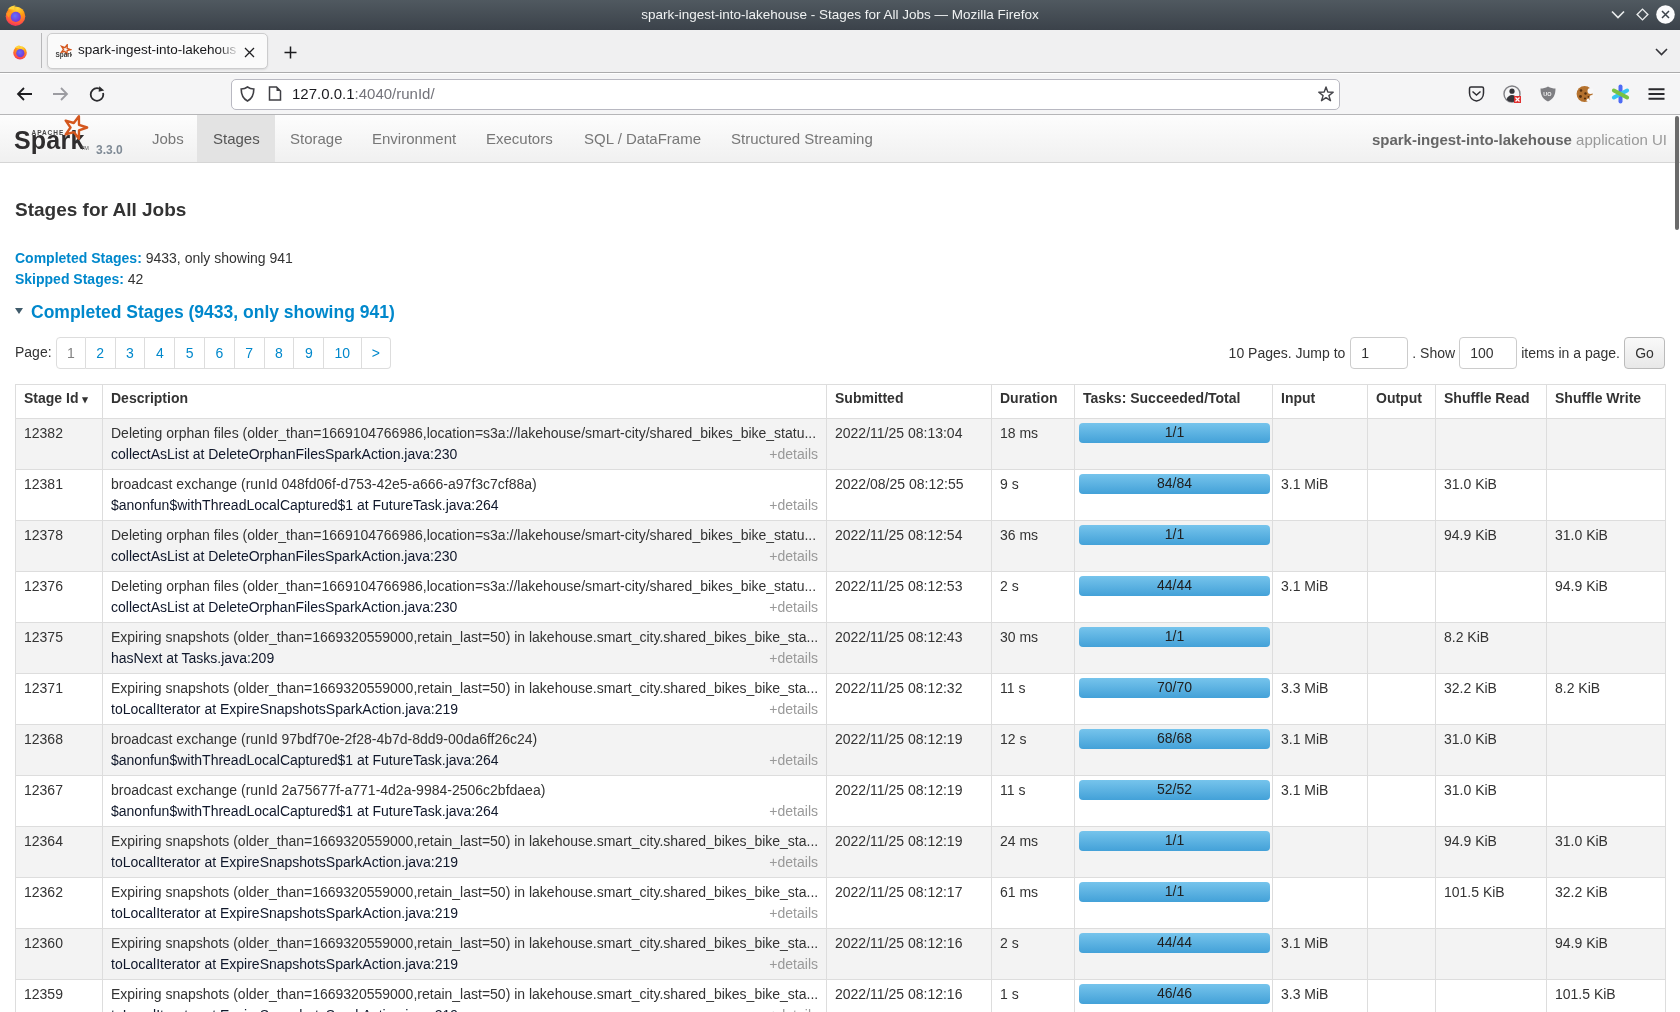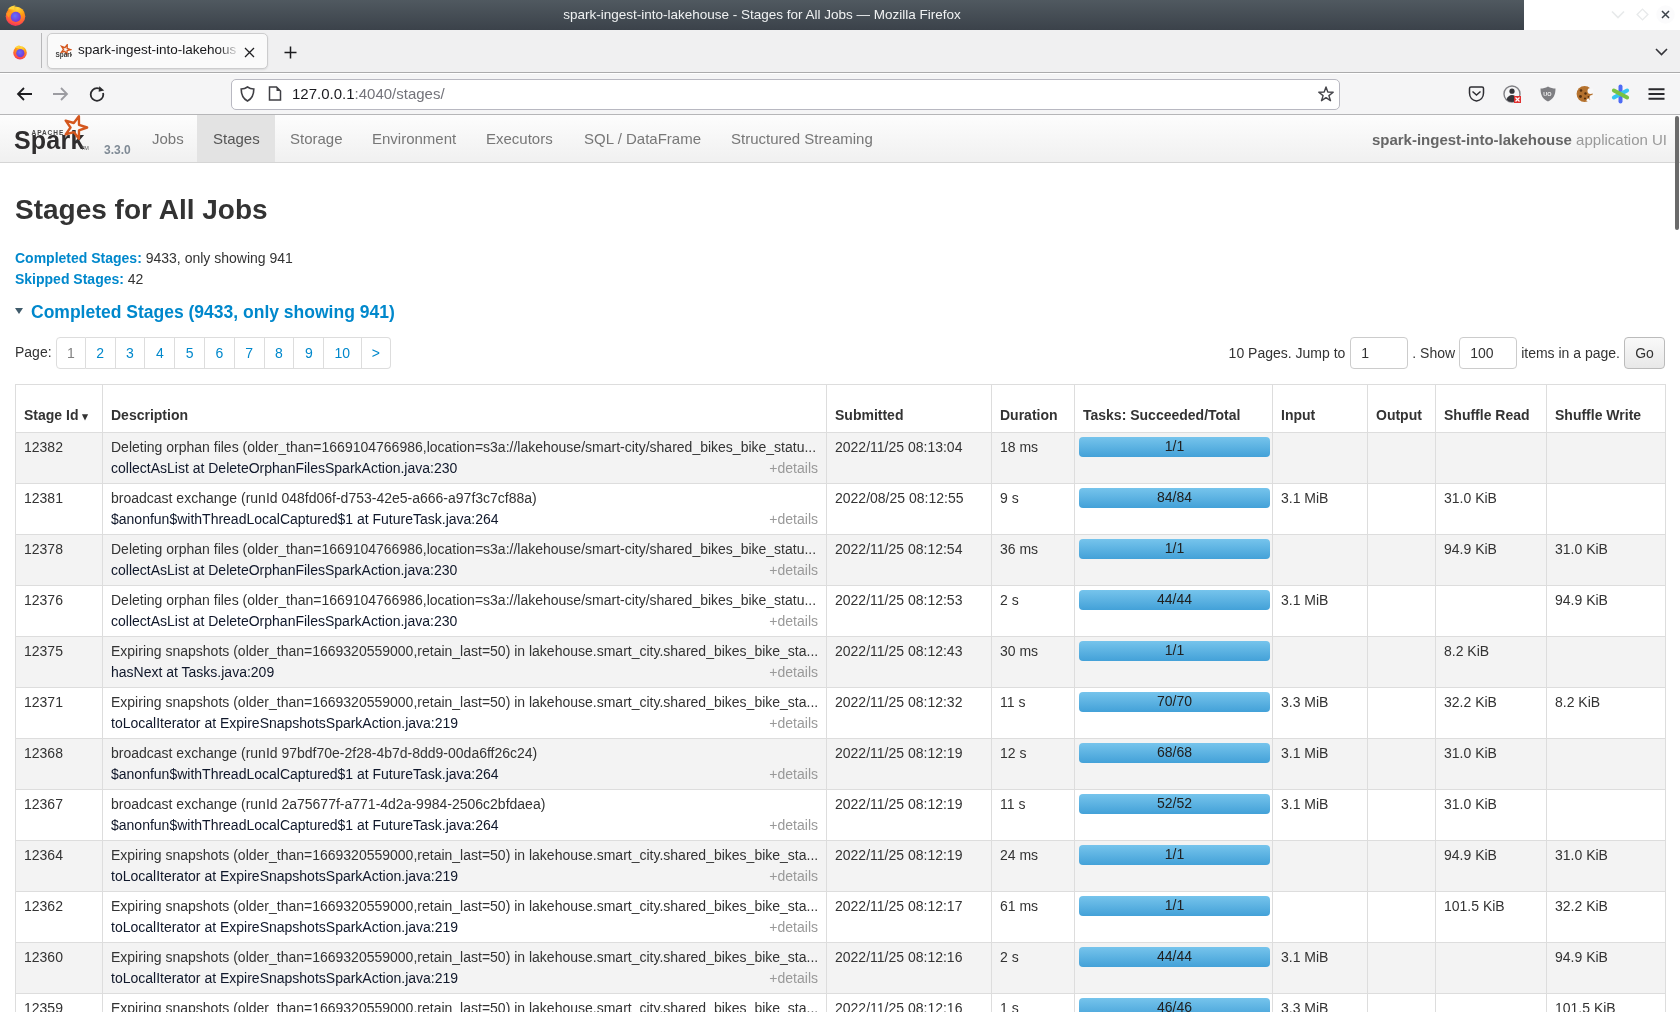--- a/index.html
+++ b/index.html
@@ -1,18 +1,18 @@
 <!DOCTYPE html>
 <html><head>
 <meta charset="utf-8">
 <style>
 * { margin:0; padding:0; box-sizing:border-box; }
 html,body { width:1680px; height:1012px; overflow:hidden; font-family:"Liberation Sans", sans-serif; background:#fff; }
 .abs { position:absolute; }
-#titlebar { position:absolute; left:0; top:0; width:1524px; height:30px;
+#titlebar { position:absolute; left:0; top:0; width:1680px; height:30px;
   background:linear-gradient(#505960,#3b424a); }
 #wintitle { position:absolute; top:0; left:0; right:0; text-align:center; line-height:29px;
   color:#f0f2f3; font-size:13.5px; }
 #tabbar { position:absolute; left:0; top:30px; width:1680px; height:43px; background:#f0f0f1;
   border-bottom:1px solid #ababac; }
 #tab1 { position:absolute; left:47px; top:2.5px; width:221px; height:36.5px; background:#fafafa;
   border:1px solid #cccccd; border-radius:5px; box-shadow:0 1px 2px rgba(0,0,0,.1); }
 #tabtitle { position:absolute; left:30px; top:8.5px; width:178px; font-size:13.5px; color:#17171a;
   white-space:nowrap; overflow:hidden; }
 #tabfade { position:absolute; left:170px; top:1px; width:28px; height:33px;
@@ -25,23 +25,23 @@
 #urltext { position:absolute; left:60px; top:5px; font-size:15px; color:#1a1a1f; }
 #urltext span { color:#73737a; }
 #navbar { position:absolute; left:0; top:115px; width:1680px; height:48px;
   background:linear-gradient(#fdfdfd,#f0f0f0); border-bottom:1px solid #d5d5d5; }
 .navitem { position:absolute; top:0; height:47px; line-height:48px; color:#777; font-size:15px; }
 #nav-active { position:absolute; left:197px; top:0; width:78px; height:47px; background:#e3e3e3; }
 #appname { position:absolute; right:13px; top:0; height:47px; line-height:49px; font-size:15px; color:#999; }
 #appname b { color:#666; }
 #brand-spark { position:absolute; left:14px; top:128.1px; font-size:25px; font-weight:bold; color:#2f2d2e; letter-spacing:0.2px; line-height:25px; }
 #brand-apache { position:absolute; left:31.5px; top:128.8px; font-size:6.5px; font-weight:bold; color:#474747; letter-spacing:0.95px; }
-#brand-ver { position:absolute; left:104px; top:142.8px; font-size:12px; font-weight:bold; color:#7f8a95; }
+#brand-ver { position:absolute; left:96px; top:142.8px; font-size:12px; font-weight:bold; color:#7f8a95; }
 #main { position:absolute; left:0; top:163px; width:1680px; }
-h3 { font-size:28px; font-weight:bold; color:#333; margin:34px 0 0 15px; line-height:26px; }
+h3 { font-size:19px; font-weight:bold; color:#333; margin:34px 0 0 15px; line-height:26px; }
 #summary { margin:25px 0 0 15px; font-size:14px; color:#333; }
 #summary .lbl { color:#0088cc; font-weight:bold; }
 #summary div { line-height:21px; }
 #collhead { position:relative; margin:12px 0 0 31px; font-size:17.5px; font-weight:bold; color:#0088cc; line-height:21px; }
 #collhead .caret { position:absolute; left:-16px; top:6px; width:0; height:0; border-left:4.5px solid transparent;
   border-right:4.5px solid transparent; border-top:6px solid #405b6b; }
 #pagerow { position:relative; margin:13.5px 15px 0 15px; height:33px; font-size:14px; color:#333; }
 #pagelbl { position:absolute; left:0; top:7px; }
 .pagination { position:absolute; left:41px; top:0; display:flex; list-style:none; }
 .pagination li a { display:block; padding:5px 0; width:29.8px; text-align:center; font-size:14px;
@@ -50,21 +50,21 @@
 .pagination li.wide a { width:37.4px; }
 .pagination li:last-child a { border-radius:0 4px 4px 0; }
 #jump { position:absolute; right:0; top:0; height:32px; display:flex; align-items:center; font-size:14px; color:#333;justify-content:flex-end; }
 #jump input { width:58px; height:32px; border:1px solid #ccc; border-radius:4px; font-size:14px;
   font-family:"Liberation Sans",sans-serif; padding:0 0 0 10px; color:#333; }
 #gobtn { width:41px; height:32px; background:linear-gradient(#f9f9f9,#e8e8e8);
   border:1px solid #bbb; border-radius:4px; font-size:14px; color:#333; text-align:center; line-height:30px; }
 table { border-collapse:collapse; table-layout:fixed; width:1650px; margin:14.5px 0 0 15px;
   font-size:14px; color:#333; }
 th, td { border:1px solid #ddd; vertical-align:top; text-align:left; font-weight:normal; }
-th { font-weight:bold; padding:20px 8px 5px; white-space:nowrap; line-height:21px; }
+th { font-weight:bold; padding:0 8px 5px; white-space:nowrap; line-height:27px; }
 td { padding:4px 8px; line-height:21px; }
 tr.odd td { background:#f3f3f3; }
 .d1 { white-space:nowrap; overflow:hidden; }
 .d2 a { color:#0f172a; text-decoration:none; }
 .d2 .det { float:right; color:#999; }
 .progress { width:191px; height:19.5px; border-radius:4px;
   background:linear-gradient(#76c4ec,#43a1d8); text-align:center; line-height:19.5px; color:#202020; font-size:14px; }
 #scrollthumb { position:absolute; left:1675px; top:116px; width:4px; height:114px; background:#6b6b6b; border-radius:2px; }
 svg.icon { position:absolute; display:block; }
 </style>
@@ -121,21 +121,21 @@
   <text x="0.5" y="13" font-size="6.4" font-weight="bold" fill="#3a3a3a" font-family="Liberation Sans">Spark</text>
 </svg>
 <svg class="icon" style="left:284px;top:46px" width="13" height="13" viewBox="0 0 13 13">
   <path d="M6.5 0.5 V12.5 M0.5 6.5 H12.5" stroke="#1b1b1e" stroke-width="1.5"></path>
 </svg>
 <svg class="icon" style="left:1655px;top:48px" width="13" height="8" viewBox="0 0 13 8">
   <path d="M1 1 L6.5 6.5 L12 1" fill="none" stroke="#35353a" stroke-width="1.6"></path>
 </svg>
 <div id="toolbar">
   <div id="urlbar">
-    <div id="urltext">127.0.0.1<span>:4040/stages/</span></div>
+    <div id="urltext">127.0.0.1<span>:4040/runId/</span></div>
   </div>
 </div>
 <svg class="icon" style="left:16px;top:86px" width="17" height="16" viewBox="0 0 17 16">
   <path d="M16 8 H2 M8 2 L2 8 L8 14" fill="none" stroke="#1d1d20" stroke-width="1.8"></path>
 </svg>
 <svg class="icon" style="left:52px;top:86px" width="17" height="16" viewBox="0 0 17 16">
   <path d="M1 8 H15 M9 2 L15 8 L9 14" fill="none" stroke="#9c9ca1" stroke-width="1.8"></path>
 </svg>
 <svg class="icon" style="left:88px;top:85px" width="18" height="18" viewBox="0 0 18 18">
   <circle cx="9" cy="9.5" r="6.3" fill="none" stroke="#2b2b2e" stroke-width="1.8"></circle>

